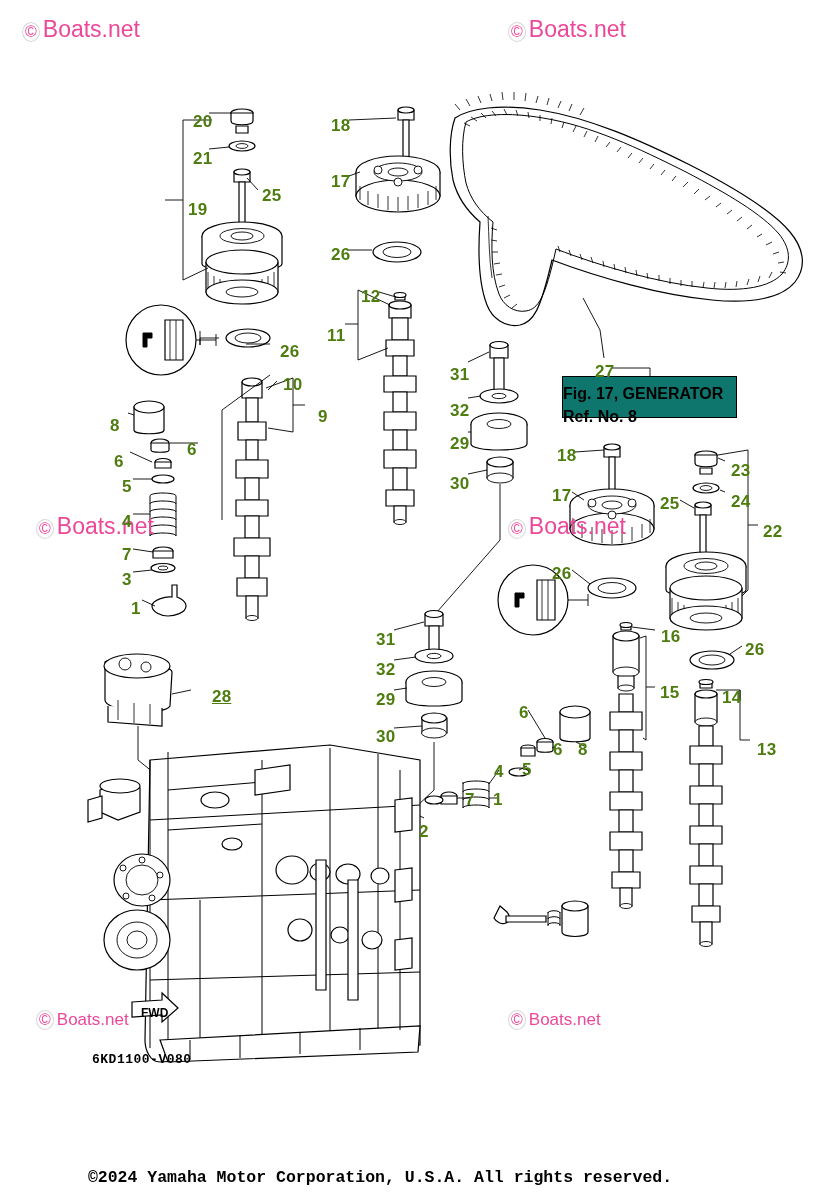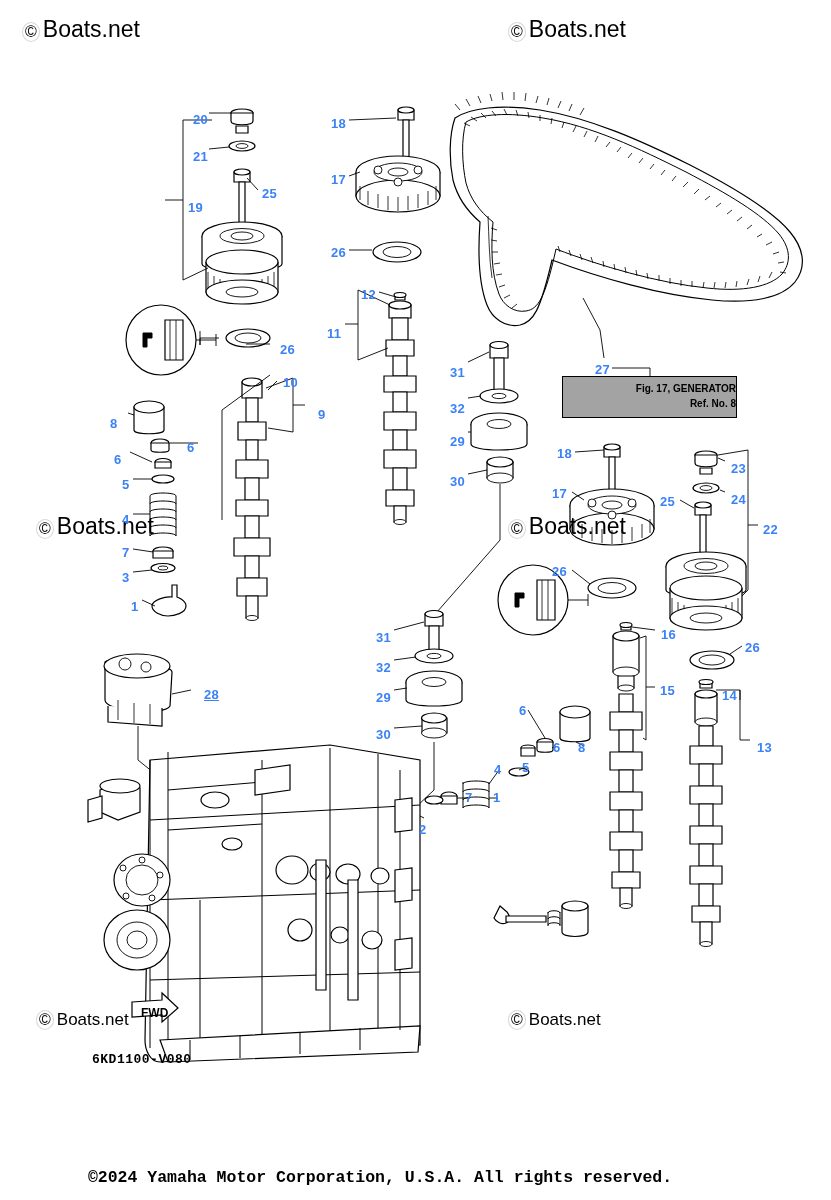--- a/index.html
+++ b/index.html
@@ -18,58 +18,58 @@
   #sheet {
     position: absolute;
     left: 0; top: 0;
     width: 831px;
     height: 1200px;
   }
   .wm {
     position: absolute;
     font-family: "Liberation Sans", sans-serif;
     font-size: 17px;
-    color: #000000;
+    color: #ec4899;
     white-space: nowrap;
     user-select: none;
   }
   .wm .c {
     font-size: 16px;
     border: 1px solid #d8d8d8;
     border-radius: 50%;
     padding: 0 2px 1px 2px;
     margin-right: 3px;
     line-height: 1;
   }
   .wm-big {
     font-size: 23px;
   }
   .callout {
     position: absolute;
     font-family: "Liberation Sans", sans-serif;
-    font-size: 13px;
+    font-size: 17px;
     font-weight: bold;
-    color: #3b82f6;
+    color: #4d7c0f;
     white-space: nowrap;
     letter-spacing: 0.2px;
   }
   #art {
     position: absolute;
     left: 0; top: 0;
     width: 831px;
     height: 1200px;
     pointer-events: none;
   }
   .refbox {
     position: absolute;
     border: 1.6px solid #000;
-    background: #a3a3a3;
-    text-align: right;
+    background: #0f766e;
+    text-align: left;
     font-family: "Liberation Sans", sans-serif;
-    font-size: 10px;
+    font-size: 16px;
     font-weight: bold;
     line-height: 1.45;
     padding-top: 5px;
     box-sizing: border-box;
   }
   .partno {
     position: absolute;
     left: 92px;
     top: 1052px;
     font-family: "Liberation Mono", monospace;
@@ -618,21 +618,21 @@
       <div class="callout" style="left: 552px; top: 564px;">26</div>
       <div class="callout" style="left: 745px; top: 640px;">26</div>
       <div class="callout" style="left: 661px; top: 627px;">16</div>
       <div class="callout" style="left: 660px; top: 683px;">15</div>
       <div class="callout" style="left: 722px; top: 688px;">14</div>
       <div class="callout" style="left: 757px; top: 740px;">13</div>
       <div class="callout" style="left: 376px; top: 630px;">31</div>
       <div class="callout" style="left: 376px; top: 660px;">32</div>
       <div class="callout" style="left: 376px; top: 690px;">29</div>
       <div class="callout" style="left: 376px; top: 727px;">30</div>
-      <div class="callout" style="left: 204px; top: 687px; text-decoration: underline;">28</div>
+      <div class="callout" style="left: 212px; top: 687px; text-decoration: underline;">28</div>
       <div class="callout" style="left: 519px; top: 703px;">6</div>
       <div class="callout" style="left: 553px; top: 740px;">6</div>
       <div class="callout" style="left: 578px; top: 740px;">8</div>
       <div class="callout" style="left: 522px; top: 760px;">5</div>
       <div class="callout" style="left: 494px; top: 762px;">4</div>
       <div class="callout" style="left: 493px; top: 790px;">1</div>
       <div class="callout" style="left: 465px; top: 790px;">7</div>
       <div class="callout" style="left: 419px; top: 822px;">2</div>
       <div class="fwd-label">FWD</div>
     </div>

